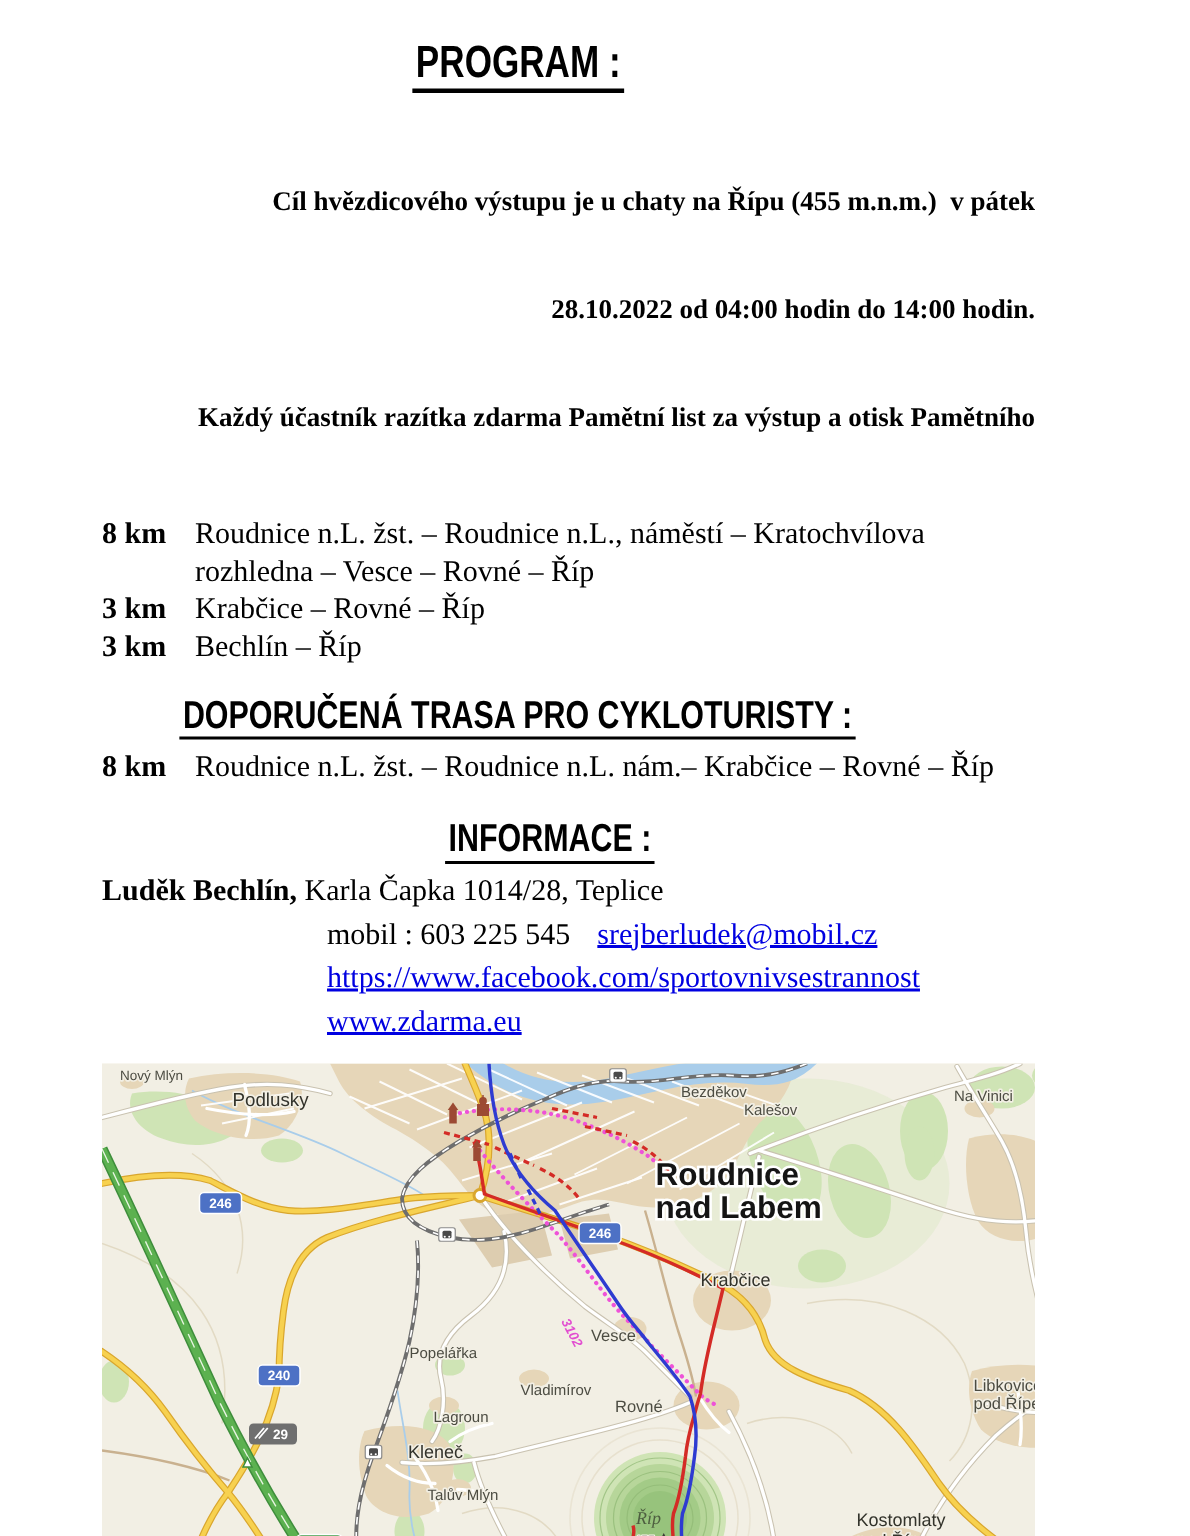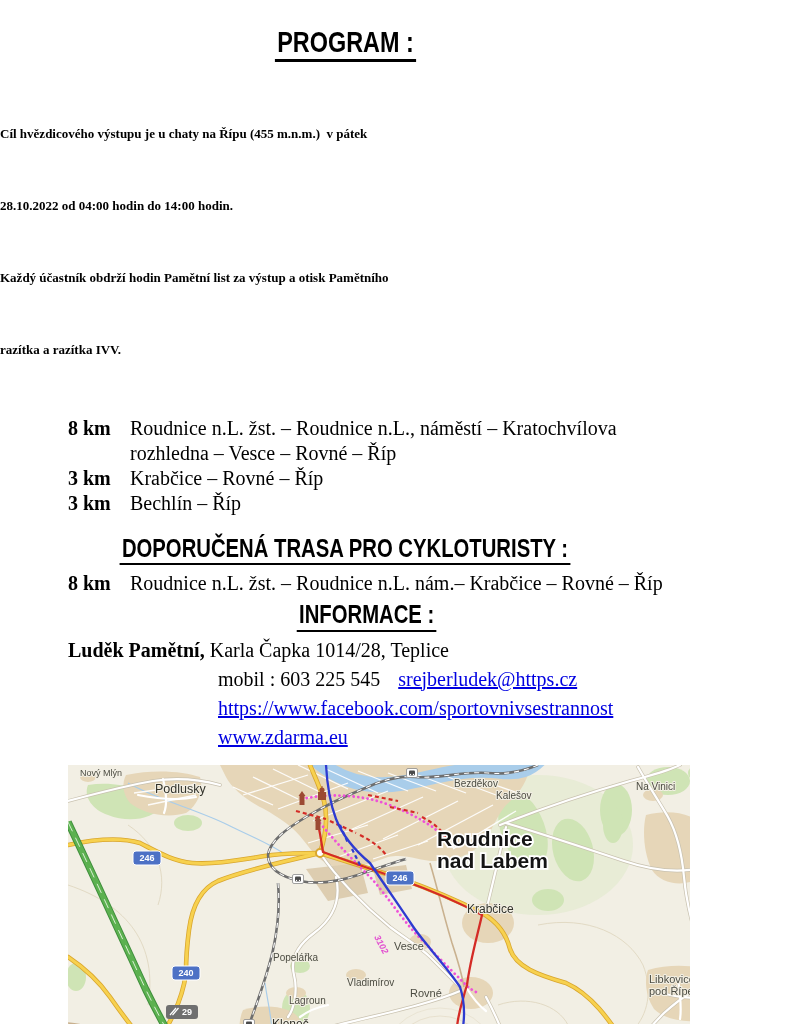--- a/index.html
+++ b/index.html
@@ -4,25 +4,25 @@
 <style>
   html,body{margin:0;padding:0;background:#fff;}
   .page{width:690px;height:1024px;background:#fff;position:relative;overflow:hidden;
         font-family:"Liberation Serif",serif;color:#000;}
   
   .hd{text-align:center;}
   .hd .hd-in{display:inline-block;font-family:"Liberation Sans",sans-serif;font-weight:700;
       transform:scaleX(.78);letter-spacing:0;border-bottom:3px solid #000;padding:0 3px 1px;line-height:1.08;}
   .hd.title{margin-top:26px;} .hd.title .hd-in{font-size:30px;}
   .hd.sec .hd-in{font-size:26px;border-bottom-width:2.5px;}
-  .intro{margin-top:12px;text-align:left;font-weight:700;font-size:13px;line-height:24px;white-space:pre-wrap;}
+  .intro{margin-top:12px;text-align:right;font-weight:700;font-size:18px;line-height:24px;white-space:pre-wrap;}
   .routes{margin:6px 0 0 68px;font-size:20px;line-height:25px;}
   .rt{position:relative;padding-left:62px;max-width:645px;}
   .rt .dist{position:absolute;left:0;top:0;font-weight:700;}
-  .sec-w{margin-top:16px;} .sec-c{margin-top:18px;} .sec-i{margin-top:4px;padding-left:43px;}
+  .sec-w{margin-top:16px;} .sec-c{margin-top:18px;} .sec-i{margin-top:20px;padding-left:43px;}
   .info{margin:4px 0 0 68px;font-size:20px;line-height:29px;}
   .info .ind{margin-left:150px;}
   .bold{font-weight:700;}
   a.lnk{color:#0000e1;text-decoration:underline;cursor:pointer;}
   .gap{display:inline-block;width:18px;}
   
   .map{position:relative;width:663px;height:425px;margin:13px 0 0 68px;overflow:hidden;background:#f2efe4;}
   .map svg{display:block;}
   .panel-tab{position:absolute;right:0;top:188px;width:26px;height:46px;background:#fff;
      border-radius:10px 0 0 10px;box-shadow:0 1px 4px rgba(0,0,0,.35);display:flex;align-items:center;
@@ -43,22 +43,21 @@
 
 <div class="page">
 
   <div class="hd title">
     <span class="hd-in">PROGRAM :</span>
   </div>
 
   <div class="intro">
     <div>Cíl hvězdicového výstupu je u chaty na Řípu (455 m.n.m.)  v pátek</div>
     <div>28.10.2022 od 04:00 hodin do 14:00 hodin.</div>
-    <div>Každý účastník obdrží hodin Pamětní list za výstup a otisk Pamětního</div>
-    <div>razítka a razítka IVV.</div>
+    <div>Každý účastník razítka zdarma Pamětní list za výstup a otisk Pamětního</div>
   </div>
 
   <div class="routes">
     <div class="rt">
       <span class="dist">8 km</span>
       <span>Roudnice n.L. žst. – Roudnice n.L., náměstí – Kratochvílova rozhledna – Vesce – Rovné – Říp</span>
     </div>
     <div class="rt">
       <span class="dist">3 km</span>
       <span>Krabčice – Rovné – Říp</span>
@@ -76,22 +75,22 @@
     <div class="rt">
       <span class="dist">8 km</span>
       <span>Roudnice n.L. žst. – Roudnice n.L. nám.– Krabčice – Rovné – Říp</span>
     </div>
   </div>
 
   <div class="hd sec sec-i">
     <span class="hd-in">INFORMACE :</span>
   </div>
   <div class="info">
-    <div><span class="bold">Luděk Pamětní,</span><span> Karla Čapka 1014/28, Teplice</span></div>
-    <div class="ind"><span>mobil : 603 225 545</span><span class="gap"></span><a class="lnk">srejberludek@https.cz</a></div>
+    <div><span class="bold">Luděk Bechlín,</span><span> Karla Čapka 1014/28, Teplice</span></div>
+    <div class="ind"><span>mobil : 603 225 545</span><span class="gap"></span><a class="lnk">srejberludek@mobil.cz</a></div>
     <div class="ind"><a class="lnk">https://www.facebook.com/sportovnivsestrannost</a></div>
     <div class="ind"><a class="lnk">www.zdarma.eu</a></div>
   </div>
 
   <div class="map">
     <svg width="663" height="425" viewBox="0 0 663 425">
       <rect x="0" y="0" width="663" height="425" fill="#f2efe4"></rect>
 
       <g stroke="#e2dac4" fill="none" stroke-width="1">
         <path d="M0,120 C60,140 90,180 80,240"></path>

